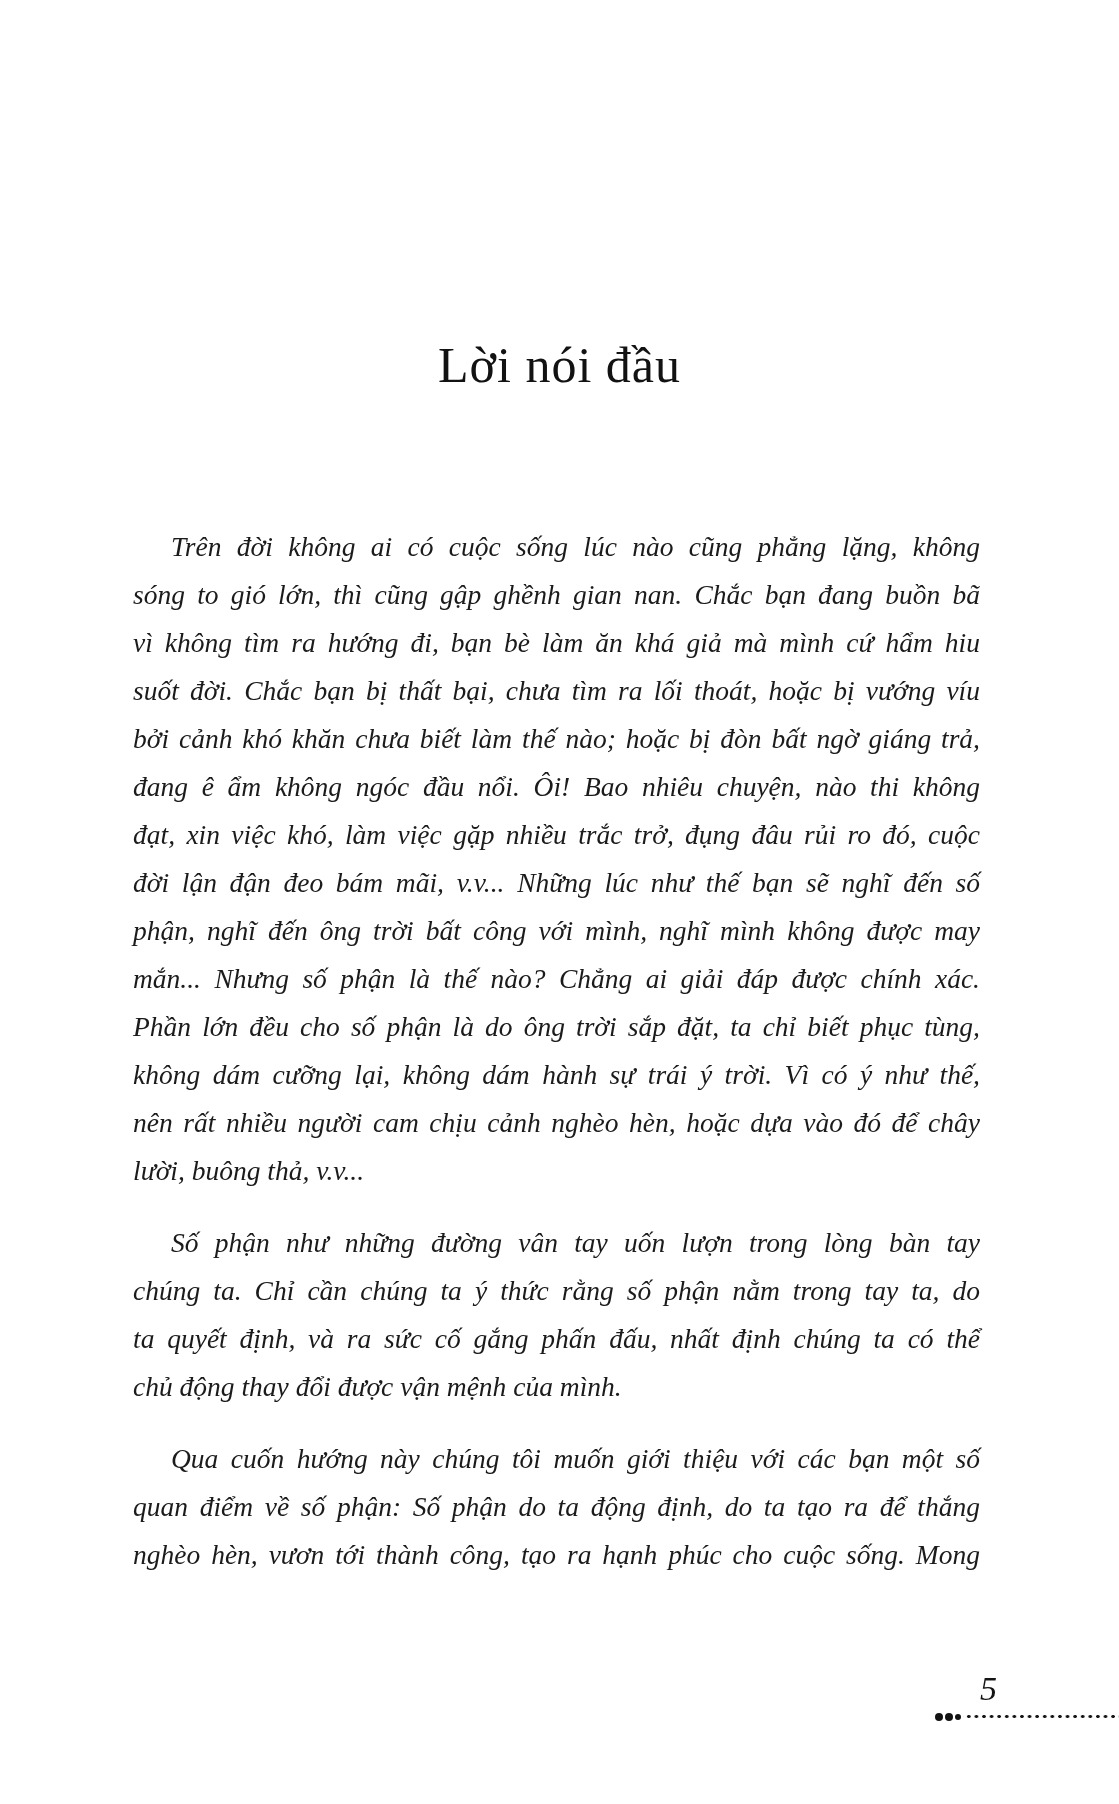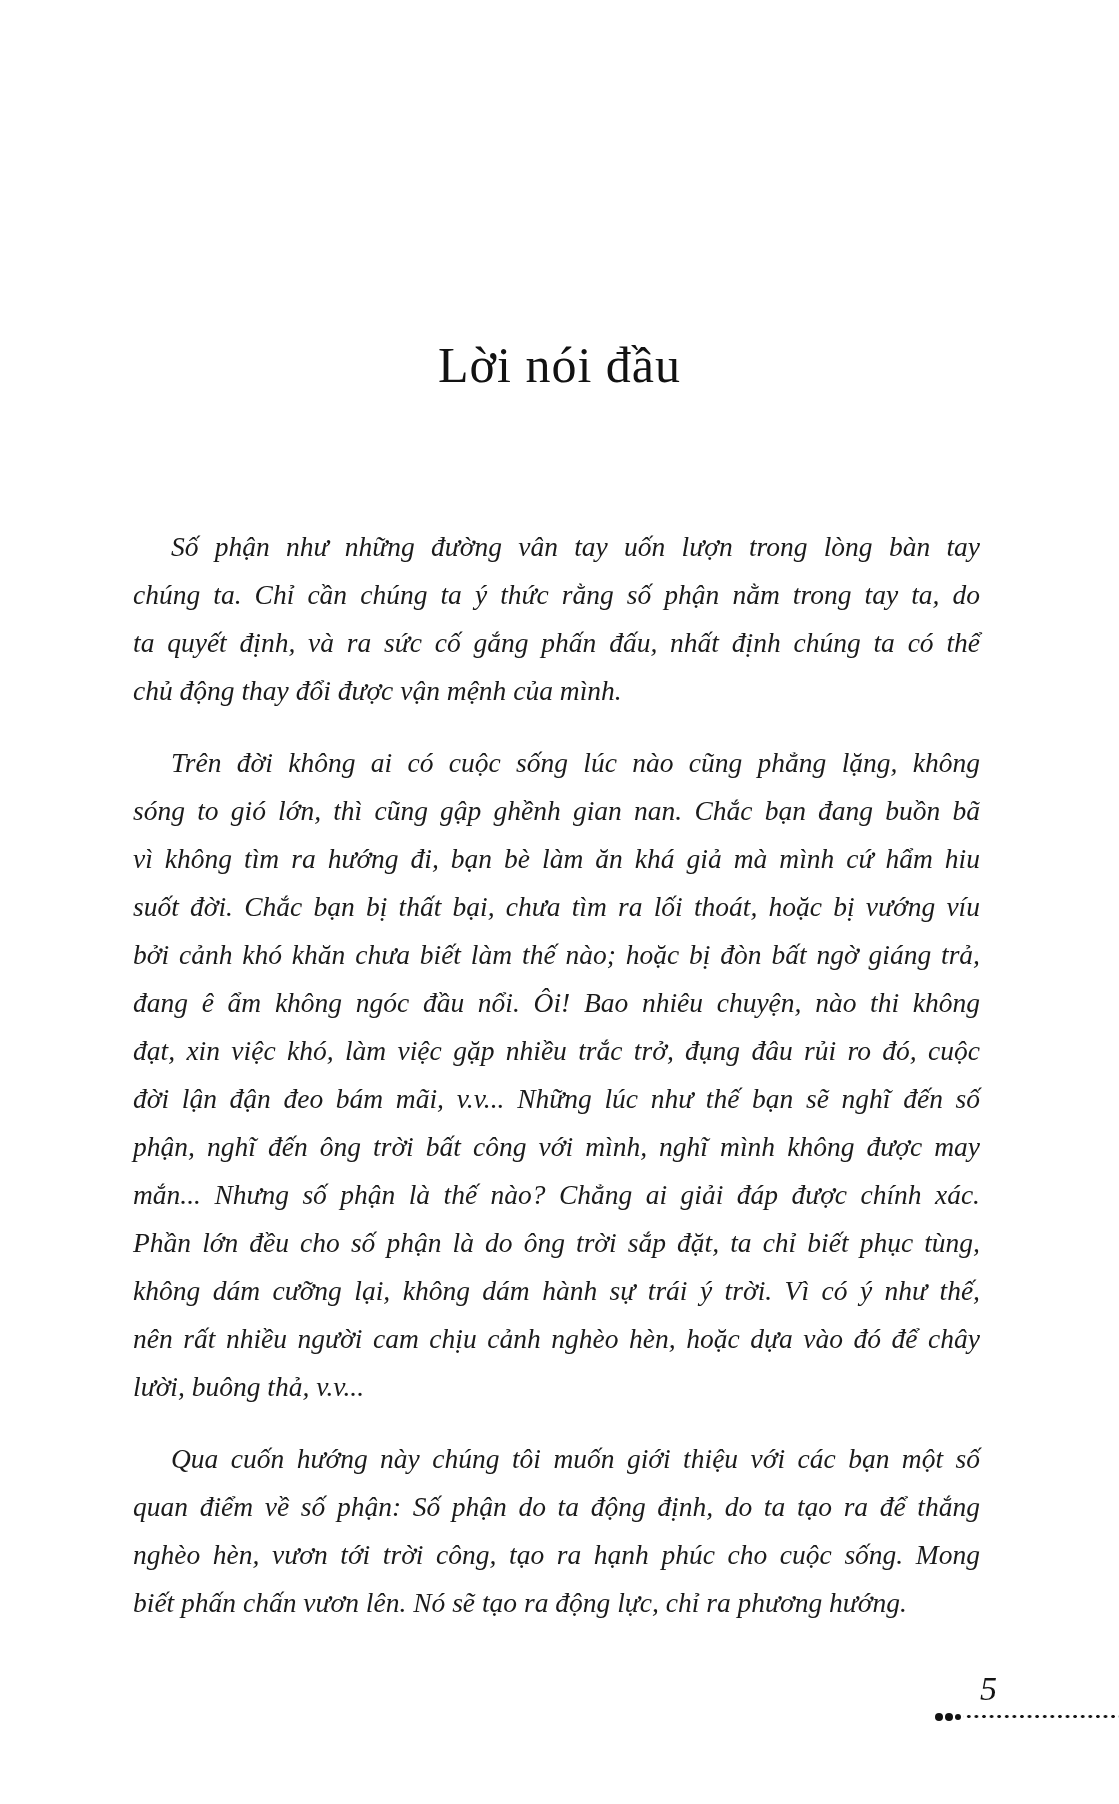--- a/index.html
+++ b/index.html
@@ -99,46 +99,45 @@
 </style>
 </head>
 <body>
 
 <div class="page">
 
   <h1 class="title">Lời nói đầu</h1>
 
   <div class="text-block">
       <div class="para">
-        <div class="line first">Số phận như những đường vân tay uốn lượn trong lòng bàn tay</div>
-        <div class="line">chúng ta. Chỉ cần chúng ta ý thức rằng số phận nằm trong tay ta, do</div>
-        <div class="line">ta quyết định, và ra sức cố gắng phấn đấu, nhất định chúng ta có thể</div>
-        <div class="line last">chủ động thay đổi được vận mệnh của mình.</div>
-      </div>
-      <div class="para">
         <div class="line first">Trên đời không ai có cuộc sống lúc nào cũng phẳng lặng, không</div>
         <div class="line">sóng to gió lớn, thì cũng gập ghềnh gian nan. Chắc bạn đang buồn bã</div>
         <div class="line">vì không tìm ra hướng đi, bạn bè làm ăn khá giả mà mình cứ hẩm hiu</div>
         <div class="line">suốt đời. Chắc bạn bị thất bại, chưa tìm ra lối thoát, hoặc bị vướng víu</div>
         <div class="line">bởi cảnh khó khăn chưa biết làm thế nào; hoặc bị đòn bất ngờ giáng trả,</div>
         <div class="line">đang ê ẩm không ngóc đầu nổi. Ôi! Bao nhiêu chuyện, nào thi không</div>
         <div class="line">đạt, xin việc khó, làm việc gặp nhiều trắc trở, đụng đâu rủi ro đó, cuộc</div>
         <div class="line">đời lận đận đeo bám mãi, v.v... Những lúc như thế bạn sẽ nghĩ đến số</div>
         <div class="line">phận, nghĩ đến ông trời bất công với mình, nghĩ mình không được may</div>
         <div class="line">mắn... Nhưng số phận là thế nào? Chẳng ai giải đáp được chính xác.</div>
         <div class="line">Phần lớn đều cho số phận là do ông trời sắp đặt, ta chỉ biết phục tùng,</div>
         <div class="line">không dám cưỡng lại, không dám hành sự trái ý trời. Vì có ý như thế,</div>
         <div class="line">nên rất nhiều người cam chịu cảnh nghèo hèn, hoặc dựa vào đó để chây</div>
         <div class="line last">lười, buông thả, v.v...</div>
       </div>
       <div class="para">
+        <div class="line first">Số phận như những đường vân tay uốn lượn trong lòng bàn tay</div>
+        <div class="line">chúng ta. Chỉ cần chúng ta ý thức rằng số phận nằm trong tay ta, do</div>
+        <div class="line">ta quyết định, và ra sức cố gắng phấn đấu, nhất định chúng ta có thể</div>
+        <div class="line last">chủ động thay đổi được vận mệnh của mình.</div>
+      </div>
+      <div class="para">
         <div class="line first">Qua cuốn hướng này chúng tôi muốn giới thiệu với các bạn một số</div>
         <div class="line">quan điểm về số phận: Số phận do ta động định, do ta tạo ra để thắng</div>
-        <div class="line">nghèo hèn, vươn tới trời công, tạo ra hạnh phúc cho cuộc sống. Mong</div>
-        <div class="line last">biết phấn chấn vươn lên. Nó sẽ tạo ra động lực, chỉ ra phương hướng.</div>
+        <div class="line">nghèo hèn, vươn tới thành công, tạo ra hạnh phúc cho cuộc sống. Mong</div>
       </div>
     </div>
 
   <div class="page-number">5</div>
 
   <div class="dots-line">
     <span class="dot"></span>
     <span class="dot"></span>
     <span class="dot mid"></span>
     <span class="dot-run"></span>

